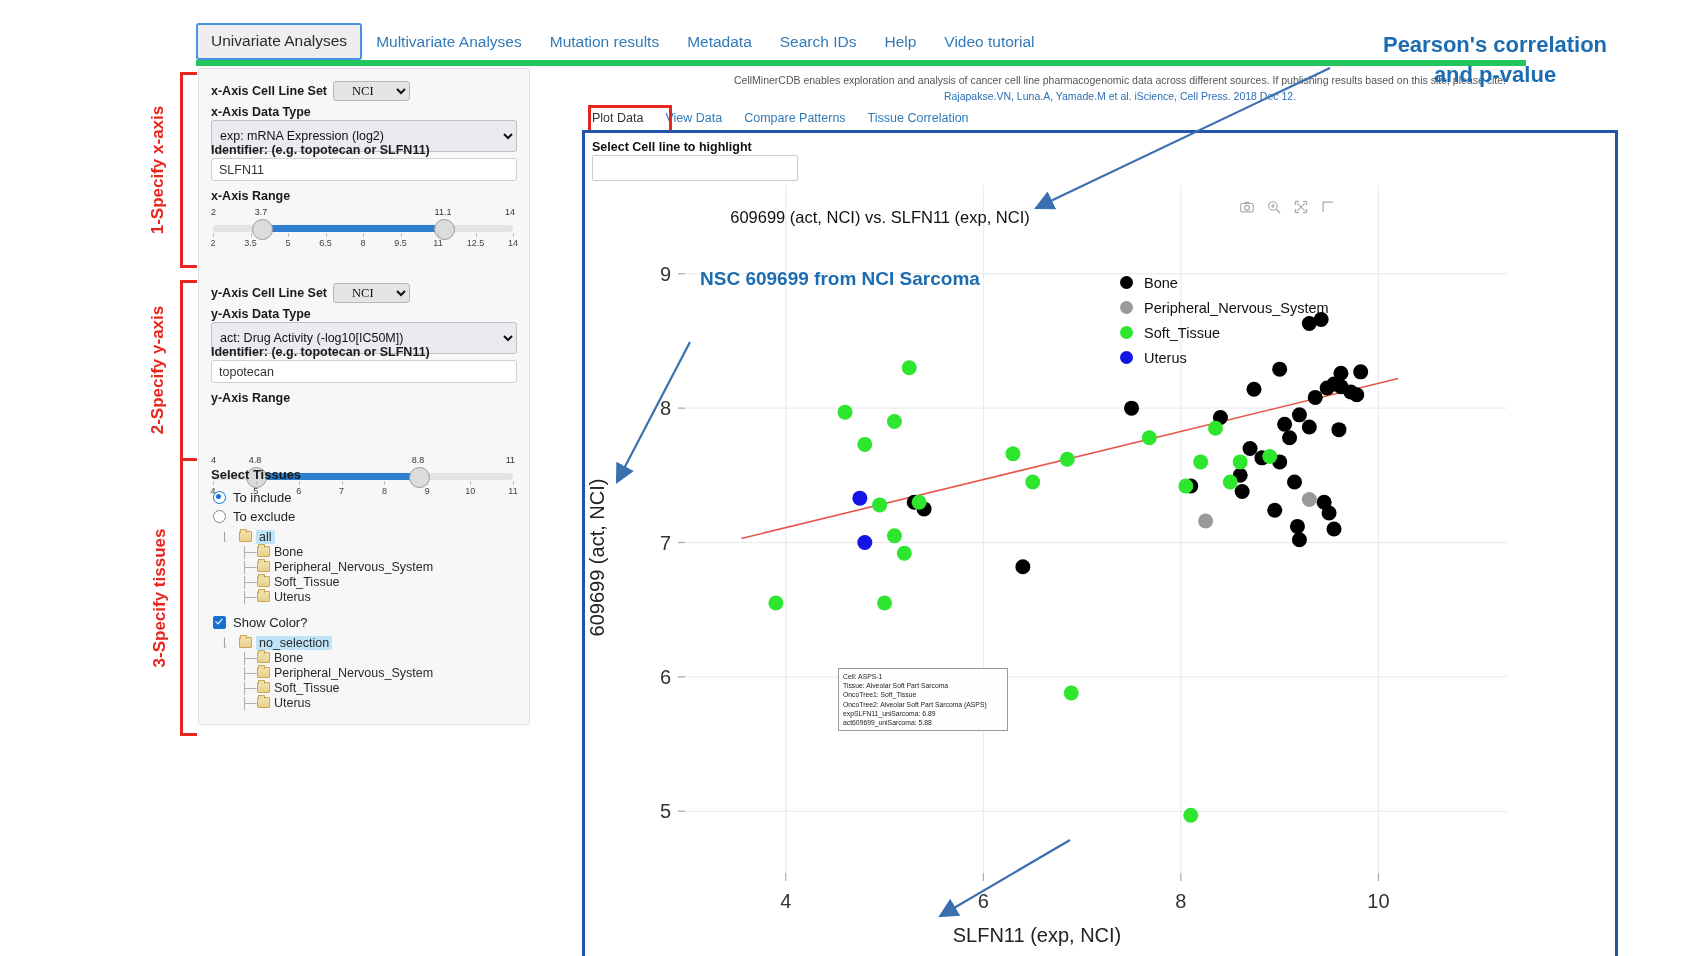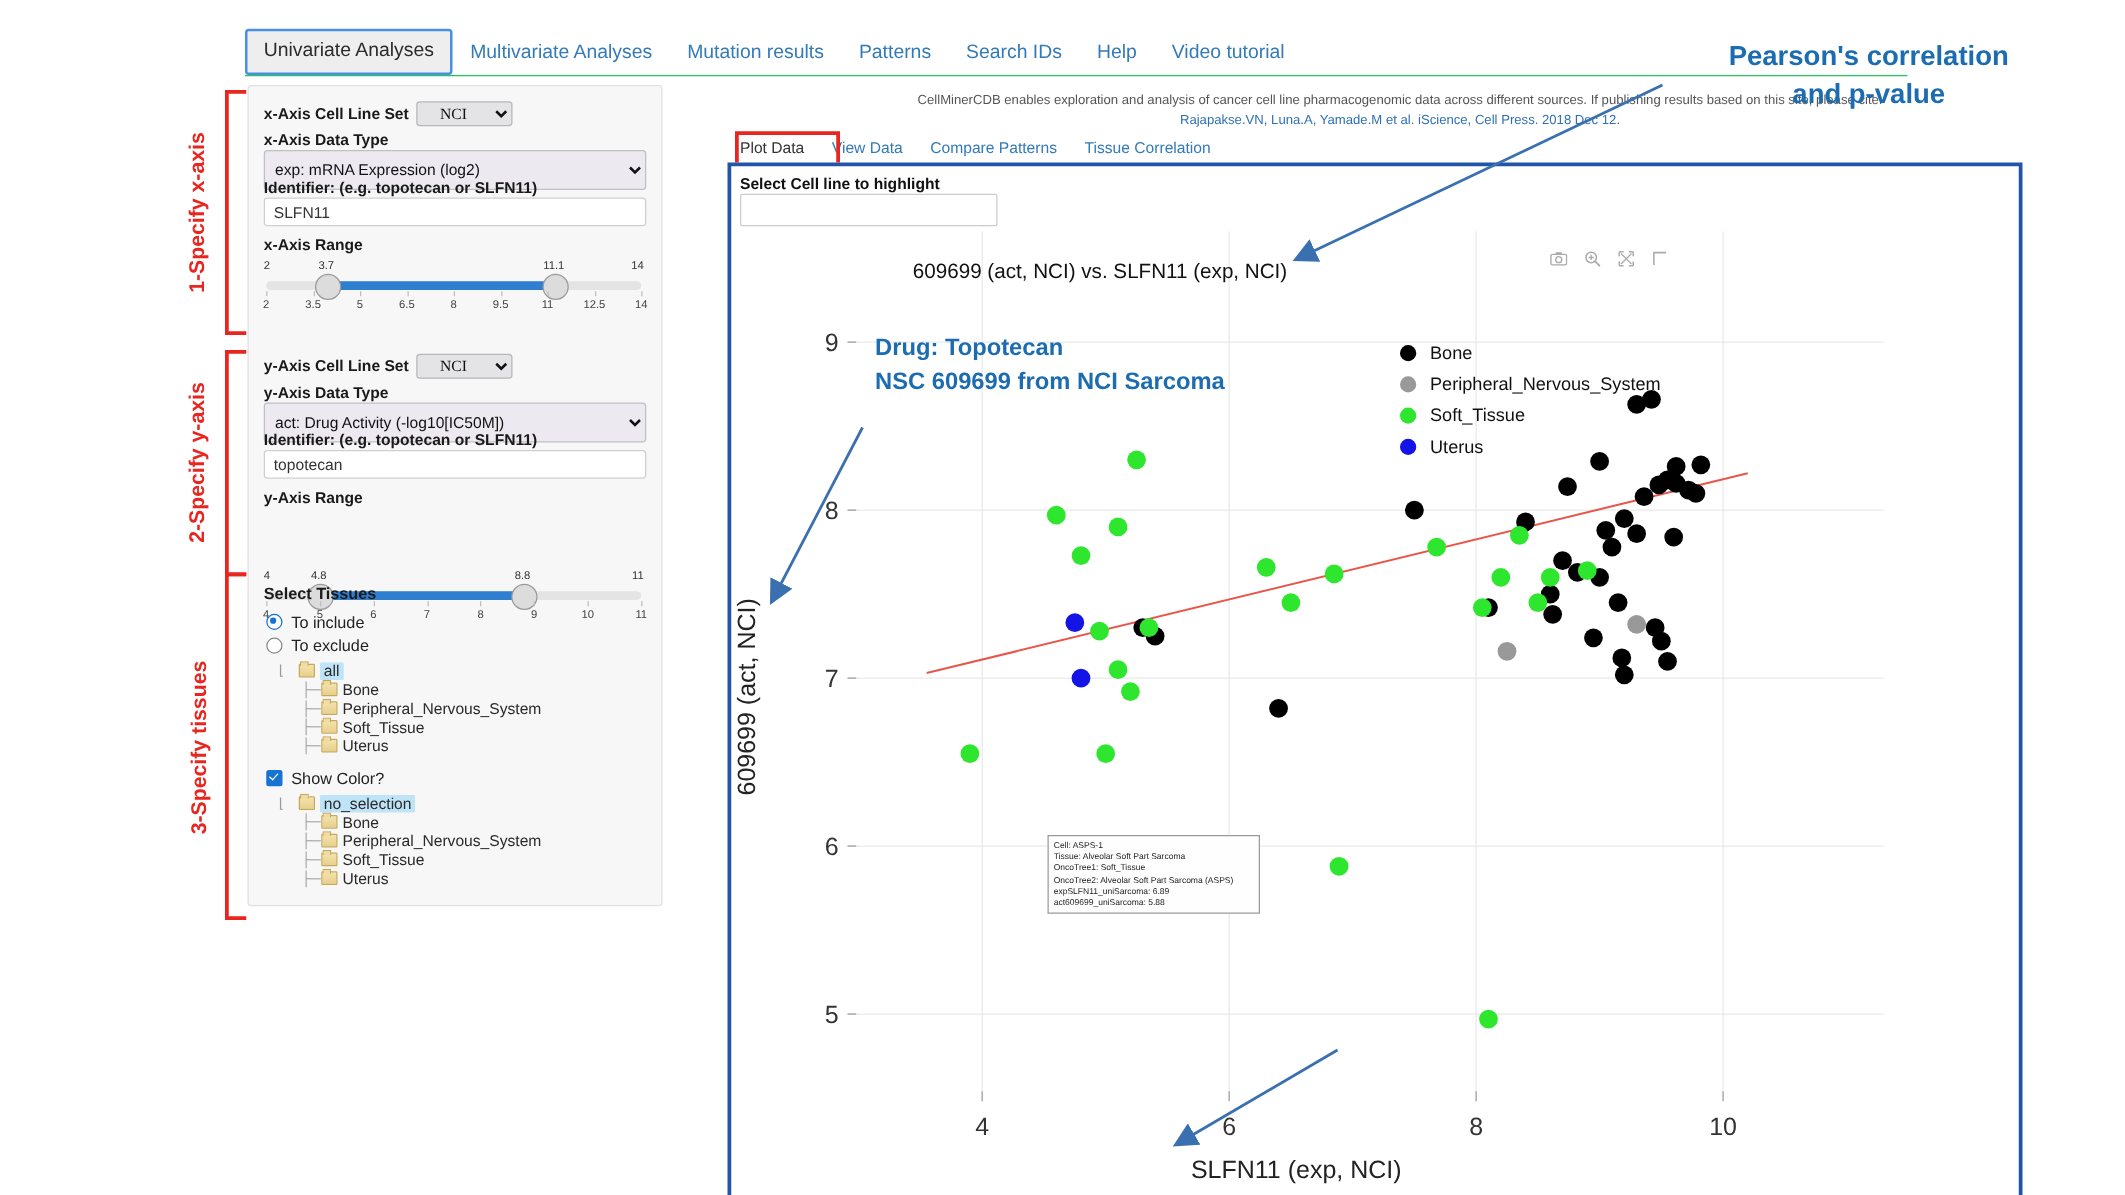--- a/index.html
+++ b/index.html
@@ -5,21 +5,21 @@
   html,body{margin:0;padding:0;}
   body{
     width:1700px;height:956px;position:relative;overflow:hidden;
     background:#ffffff;
     font-family:"Liberation Sans", sans-serif;
     font-size:13px;color:#222;
   }
   .abs{position:absolute;}
 
   
-  #navbar{left:196px;top:24px;width:1330px;height:36px;border-bottom:1px solid #22c55e;}
+  #navbar{left:196px;top:24px;width:1330px;height:36px;border-bottom:6px solid #22c55e;}
   #navtabs{display:flex;align-items:flex-end;gap:0px;height:36px;}
   .navtab{
     padding:7px 14px 8px 14px;font-size:15.5px;color:#337ab7;white-space:nowrap;cursor:pointer;
     line-height:20px;
   }
   .navtab.active{
     color:#2b2b2b;background:#eeeeee;border:2px solid #4a90e2;border-radius:3px;
     padding:6px 13px 7px 13px;
   }
 
@@ -123,21 +123,21 @@
   .annot.big{font-size:22px;line-height:30px;}
 </style>
 </head>
 <body>
 
 <div class="abs" id="navbar">
   <div id="navtabs">
       <div class="navtab active">Univariate Analyses</div>
       <div class="navtab">Multivariate Analyses</div>
       <div class="navtab">Mutation results</div>
-      <div class="navtab">Patterns</div>
+      <div class="navtab">Metadata</div>
       <div class="navtab">Search IDs</div>
       <div class="navtab">Help</div>
       <div class="navtab">Video tutorial</div>
     </div>
 </div>
 
 <div class="abs bracket" style="left:180px;top:72px;height:190px;"></div>
 <div class="abs rlabel" style="left:78px;top:160px;width:160px;text-align:center;transform:rotate(-90deg);">1-Specify x-axis</div>
 
 <div class="abs bracket" style="left:180px;top:280px;height:175px;"></div>
@@ -487,21 +487,20 @@
     <div>OncoTree1: Soft_Tissue</div>
     <div>OncoTree2: Alveolar Soft Part Sarcoma (ASPS)</div>
     <div>expSLFN11_uniSarcoma: 6.89</div>
     <div>act609699_uniSarcoma: 5.88</div>
   </div>
 
 <div class="abs annot big" style="left:1330px;top:30px;width:330px;text-align:center;white-space:pre-line;">Pearson's correlation
 and p-value</div>
 
 <div class="abs annot" style="left:700px;top:265px;">
-  <div>Drug: Topotecan</div>
   <div>NSC 609699 from NCI Sarcoma</div>
 </div>
 
 <div class="abs annot" style="left:1072px;top:795px;">
 </div>
 
 <svg class="abs" style="left:0;top:0;pointer-events:none;" width="1700" height="956">
   <defs>
     <marker id="ah" markerWidth="9" markerHeight="9" refX="7" refY="4.5" orient="auto">
       <path d="M0,0 L9,4.5 L0,9 z" fill="#3a6fb0"></path>

